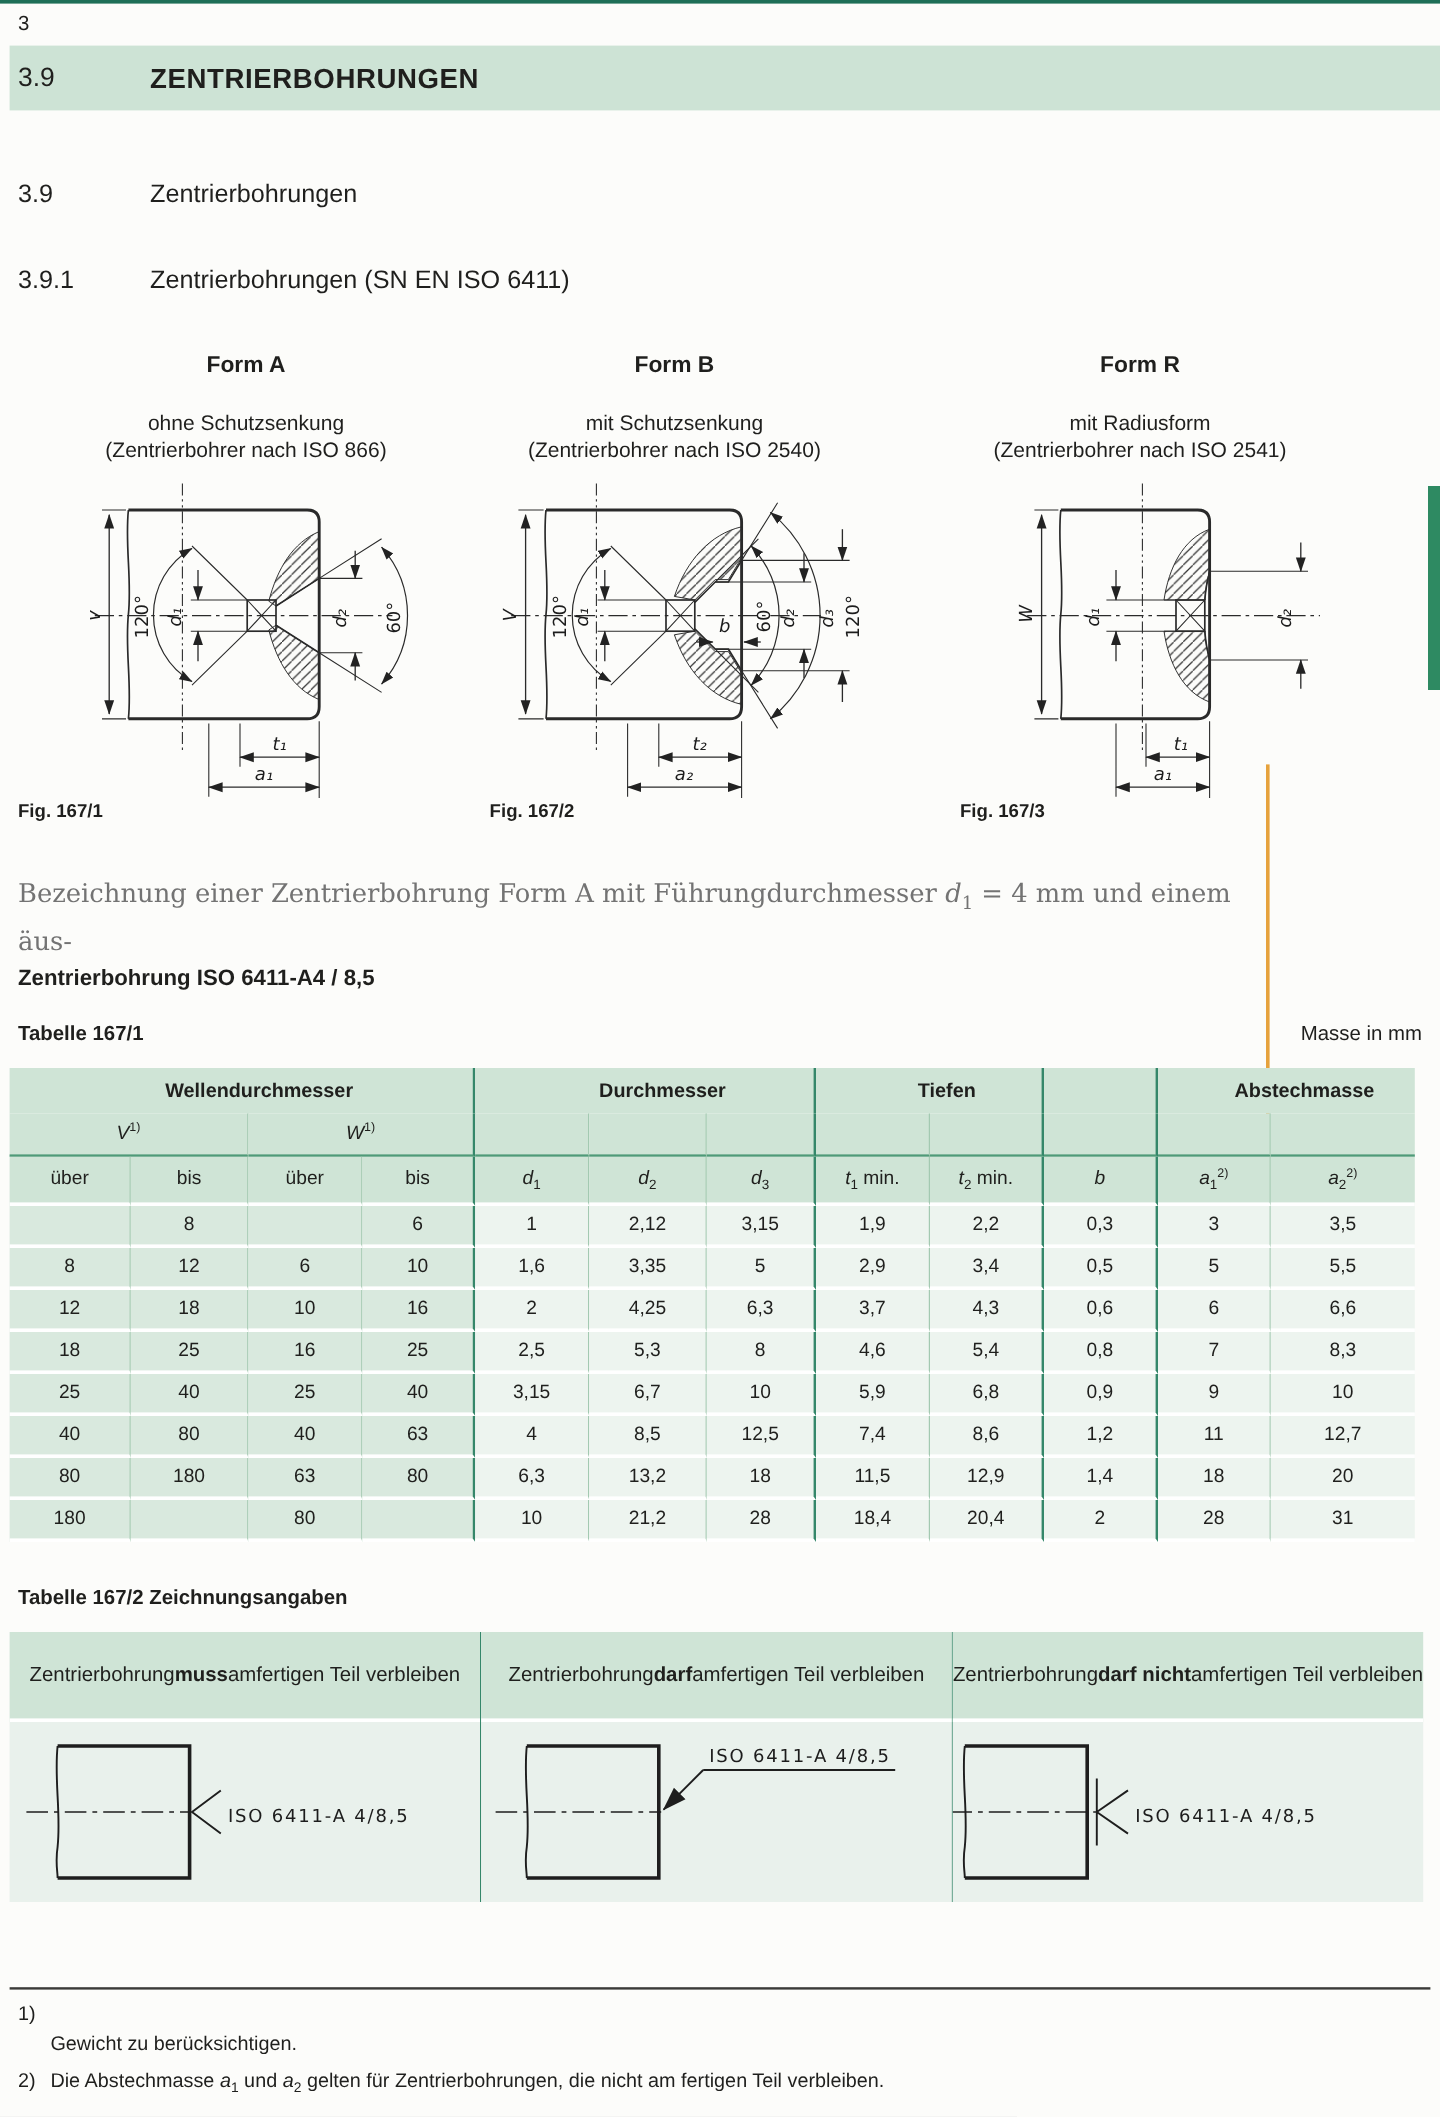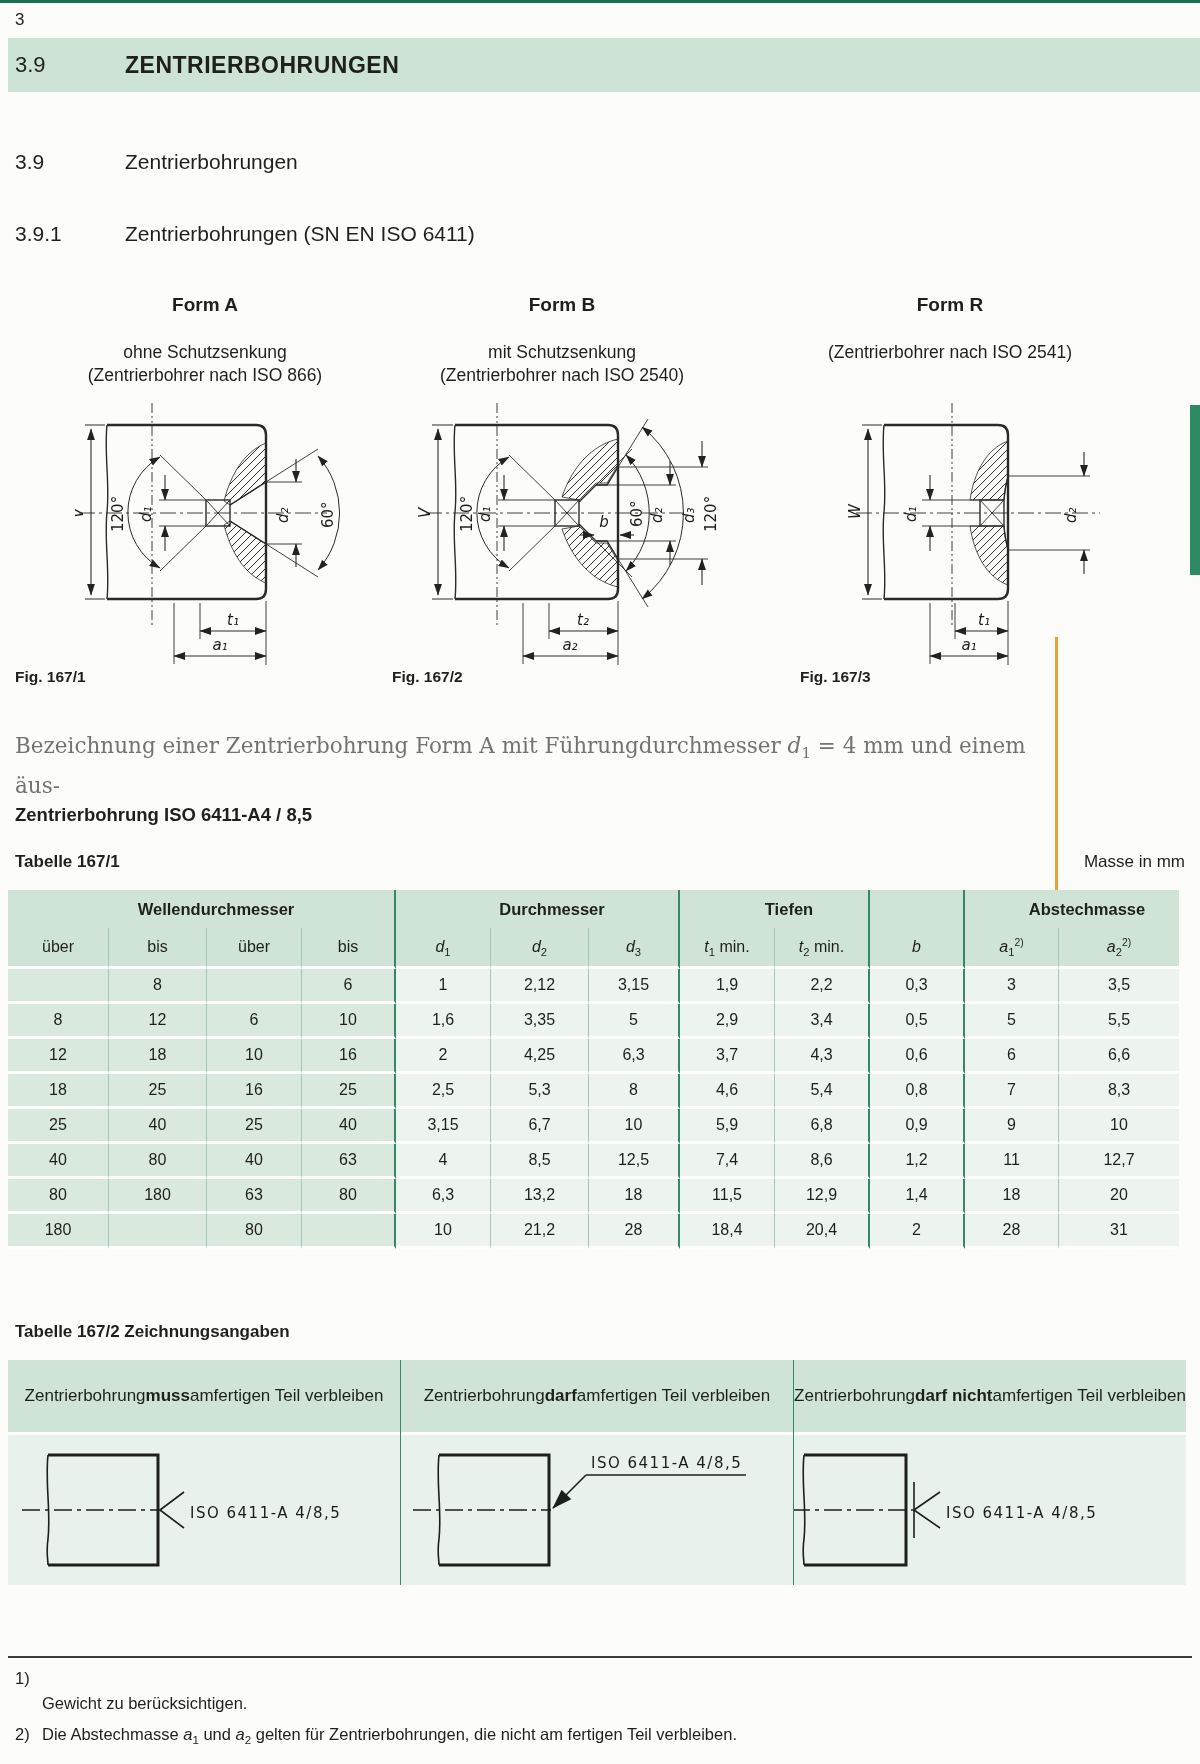--- a/index.html
+++ b/index.html
@@ -80,20 +80,21 @@
     <div class="fsub">ohne Schutzsenkung</div>
     <div class="fsub">(Zentrierbohrer nach ISO 866)</div>
   </div>
   <div class="abs fighead" style="left:372px;width:380px;">
     <div class="fname">Form B</div>
     <div class="fsub">mit Schutzsenkung</div>
     <div class="fsub">(Zentrierbohrer nach ISO 2540)</div>
   </div>
   <div class="abs fighead" style="left:760px;width:380px;">
     <div class="fname">Form R</div>
+    <div class="fsub">mit Radiusform</div>
     <div class="fsub">(Zentrierbohrer nach ISO 2541)</div>
   </div>
 
   <svg class="abs" style="left:75px;top:375px;" width="280" height="300" viewBox="0 0 280 300">
     <defs>
       <pattern id="hA" width="8" height="8" patternUnits="userSpaceOnUse">
         <path d="M0,8 L8,0" stroke="#333" stroke-width="1"></path>
       </pattern>
       <marker id="mA" viewBox="0 0 10 8" refX="9.5" refY="4" markerWidth="11" markerHeight="9" orient="auto-start-reverse">
           <path d="M0,0.6 L10,4 L0,7.4 Z" fill="#222"></path>
@@ -220,21 +221,21 @@
       <line x1="160" y1="281" x2="238" y2="281" stroke-width="1.1" marker-start="url(#mR)" marker-end="url(#mR)"></line>
     </g>
     <text transform="translate(90,144) rotate(-90)" font-style="italic">W</text>
     <text transform="translate(146,147) rotate(-90)" font-style="italic">d₁</text>
     <text transform="translate(306,148) rotate(-90)" font-style="italic">d₂</text>
     <text x="214" y="250" text-anchor="middle" font-style="italic">t₁</text>
     <text x="199" y="275" text-anchor="middle" font-style="italic">a₁</text>
   </svg>
 
   <div class="abs figcap" style="left:15px;">Fig. 167/1</div>
-  <div class="abs figcap" style="left:392px;text-align:center;">Fig. 167/2</div>
+  <div class="abs figcap" style="left:408px;text-align:center;">Fig. 167/2</div>
   <div class="abs figcap" style="left:800px;">Fig. 167/3</div>
 
   <div class="abs edge-tab"></div>
   <div class="abs orange-mark"></div>
 
   <div class="abs para">
     <span><span>Bezeichnung einer Zentrierbohrung Form A mit Führungdurchmesser </span><span class="it">d</span><sub>1</sub><span> = 4 mm und einem äus-</span></span><br>
   </div>
   <div class="abs desig">Zentrierbohrung ISO 6411-A4 / 8,5</div>
 
@@ -256,20 +257,32 @@
         <col style="width: 94px;">
         <col style="width: 120px;">
       </colgroup>
       <thead>
         <tr class="r1">
           <th colspan="4" class="sepG">Wellendurchmesser</th>
           <th colspan="3" class="sepG">Durchmesser</th>
           <th colspan="2" class="sepG">Tiefen</th>
           <th colspan="1" class="sepG"></th>
           <th colspan="2" class="">Abstechmasse</th>
+        </tr>
+        <tr class="r2">
+          <th colspan="2" class="sepT"><span class="it">V</span><sup>1)</sup></th>
+          <th colspan="2" class="sepG"><span class="it">W</span><sup>1)</sup></th>
+          <th colspan="1" class="sepT"></th>
+          <th colspan="1" class="sepT"></th>
+          <th colspan="1" class="sepG"></th>
+          <th colspan="1" class="sepT"></th>
+          <th colspan="1" class="sepG"></th>
+          <th colspan="1" class="sepG"></th>
+          <th colspan="1" class="sepT"></th>
+          <th colspan="1" class=""></th>
         </tr>
         <tr class="r3">
           <th class="sepT"><span>über</span></th>
           <th class="sepT"><span>bis</span></th>
           <th class="sepT"><span>über</span></th>
           <th class="sepG"><span>bis</span></th>
           <th class="sepT"><span class="it">d</span><sub>1</sub></th>
           <th class="sepT"><span class="it">d</span><sub>2</sub></th>
           <th class="sepG"><span class="it">d</span><sub>3</sub></th>
           <th class="sepT"><span class="it">t</span><sub>1</sub><span> min.</span></th>

